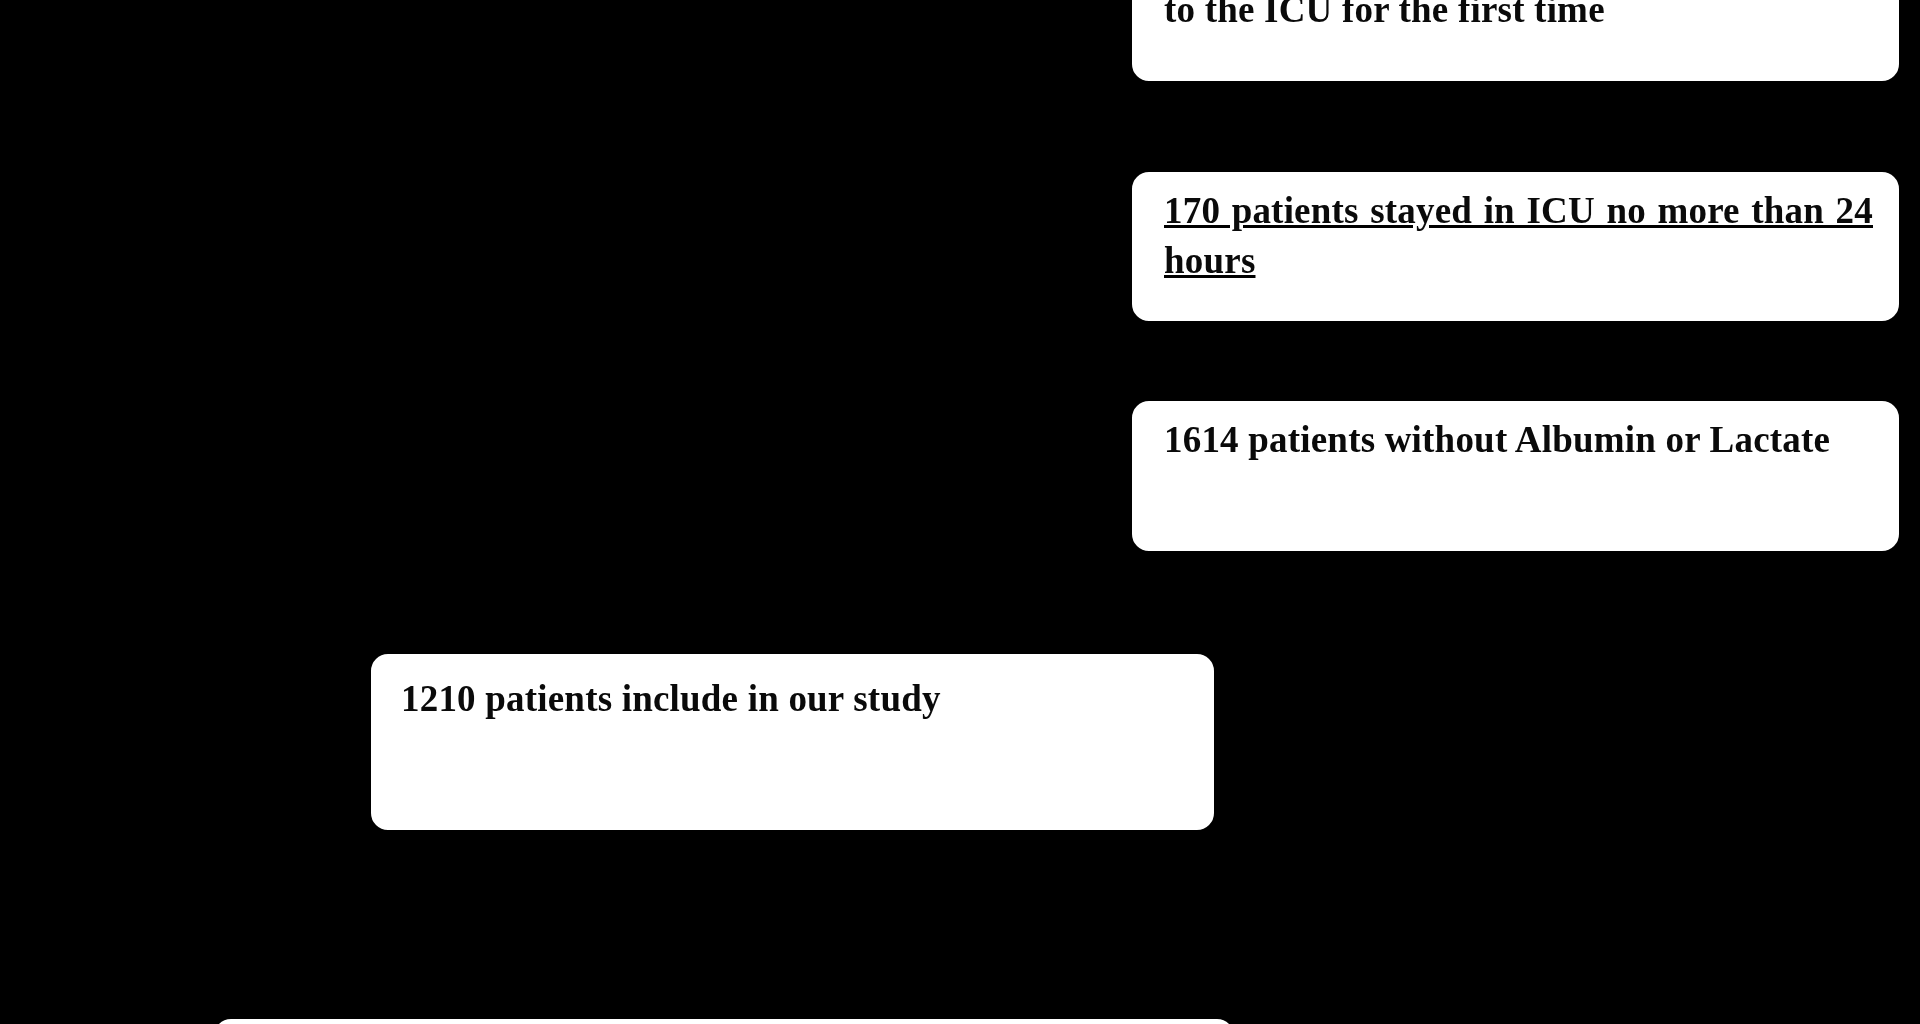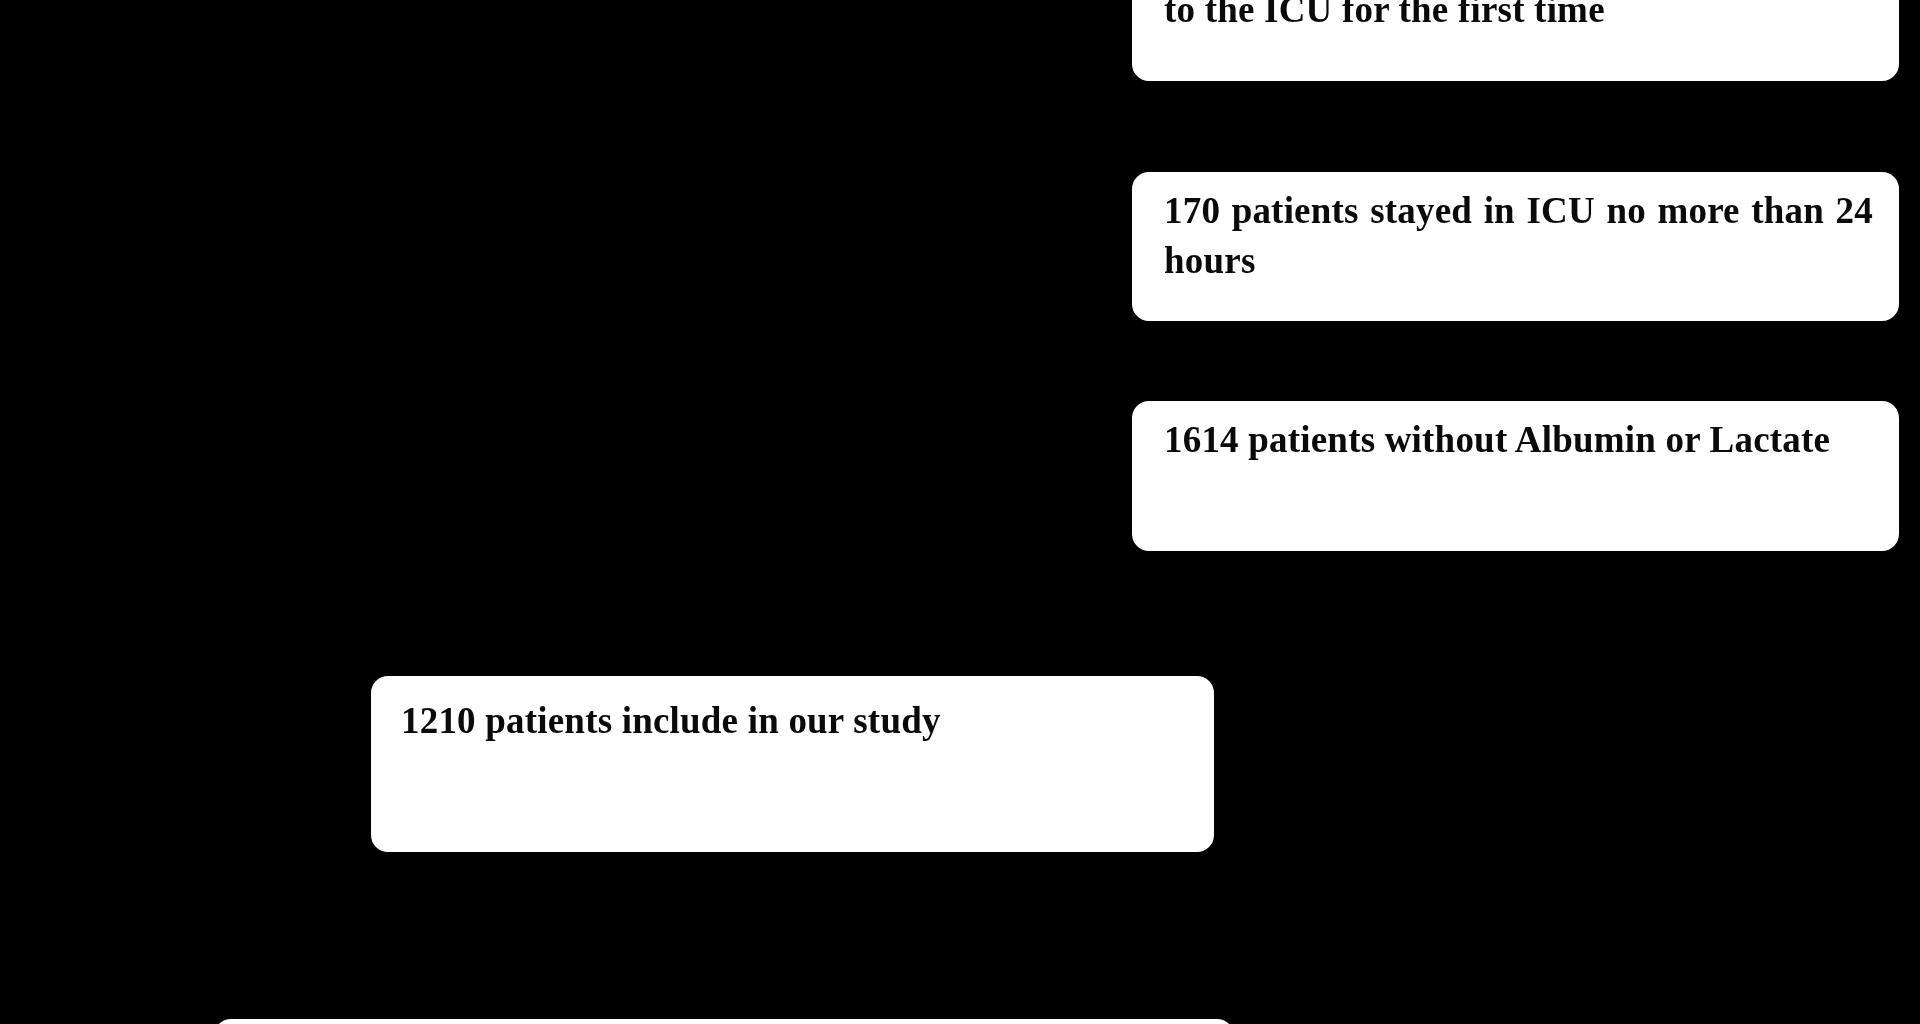--- a/index.html
+++ b/index.html
@@ -55,35 +55,36 @@
     margin-top: 54px;
   }
 
   
   #node-excluded-short-stay {
     left: 1123px;
     top: 163px;
     width: 785px;
     height: 167px;
     padding: 14px 26px 0 32px;
+    text-decoration: underline;
   }
 
   
   #node-excluded-no-labs {
     left: 1123px;
     top: 392px;
     width: 785px;
     height: 168px;
     padding: 14px 26px 0 32px;
   }
 
   
   #node-included {
     left: 362px;
-    top: 667px;
+    top: 645px;
     width: 861px;
     height: 194px;
     padding: 20px 28px 2px 30px;
   }
 
   
   #node-next-stage {
     left: 205px;
     top: 1010px;
     width: 1038px;

